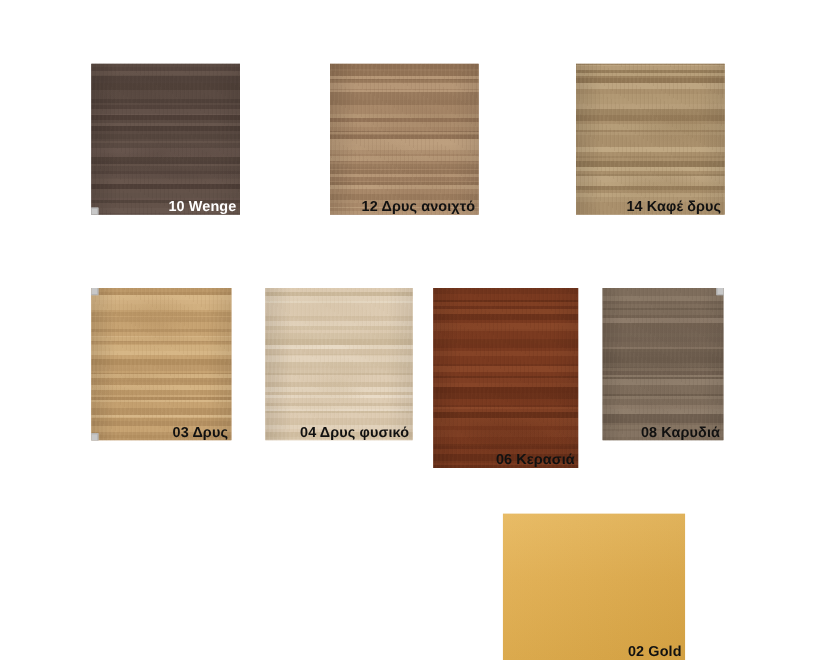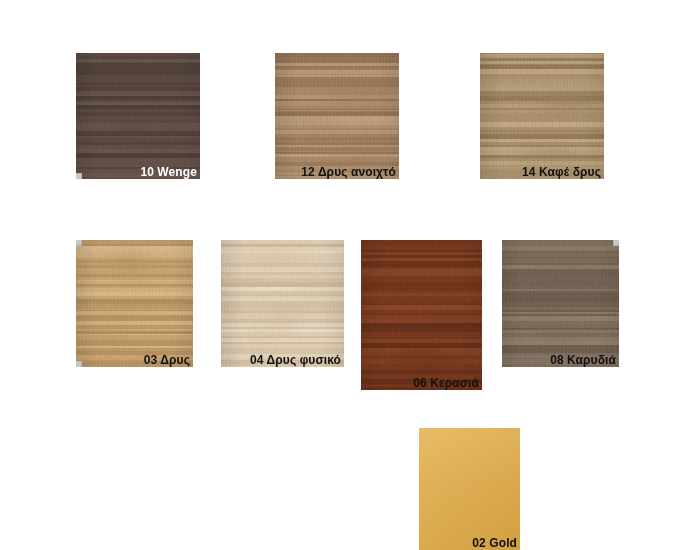--- a/index.html
+++ b/index.html
@@ -99,24 +99,24 @@
     <div class="swatch" style="left: 221px; top: 240px; width: 123px; height: 127px;">
       <div class="swatch-surface" style="background: linear-gradient(rgb(221, 203, 178) 0%, rgb(221, 203, 178) 2.76%, rgb(202, 183, 153) 2.76%, rgb(202, 183, 153) 5.43%, rgb(226, 210, 187) 5.43%, rgb(226, 210, 187) 8.5%, rgb(231, 218, 197) 8.5%, rgb(231, 218, 197) 9.88%, rgb(221, 203, 178) 9.88%, rgb(221, 203, 178) 10.73%, rgb(221, 203, 178) 10.73%, rgb(221, 203, 178) 13.35%, rgb(221, 203, 178) 13.35%, rgb(221, 203, 178) 16.7%, rgb(221, 203, 178) 16.7%, rgb(221, 203, 178) 18.31%, rgb(210, 191, 163) 18.31%, rgb(210, 191, 163) 19.88%, rgb(212, 193, 166) 19.88%, rgb(212, 193, 166) 21.5%, rgb(225, 209, 186) 21.5%, rgb(225, 209, 186) 24.9%, rgb(211, 193, 165) 24.9%, rgb(211, 193, 165) 27.24%, rgb(221, 203, 178) 27.24%, rgb(221, 203, 178) 29.8%, rgb(212, 194, 166) 29.8%, rgb(212, 194, 166) 33.32%, rgb(202, 183, 153) 33.32%, rgb(202, 183, 153) 37.11%, rgb(232, 218, 197) 37.11%, rgb(232, 218, 197) 40.04%, rgb(212, 193, 166) 40.04%, rgb(212, 193, 166) 43.13%, rgb(207, 189, 160) 43.13%, rgb(207, 189, 160) 44.04%, rgb(221, 203, 178) 44.04%, rgb(221, 203, 178) 44.94%, rgb(226, 210, 187) 44.94%, rgb(226, 210, 187) 48.35%, rgb(210, 192, 164) 48.35%, rgb(210, 192, 164) 50.96%, rgb(209, 190, 162) 50.96%, rgb(209, 190, 162) 52.65%, rgb(212, 193, 166) 52.65%, rgb(212, 193, 166) 54.12%, rgb(213, 195, 168) 54.12%, rgb(213, 195, 168) 55.63%, rgb(203, 184, 155) 55.63%, rgb(203, 184, 155) 57.24%, rgb(221, 203, 178) 57.24%, rgb(221, 203, 178) 60.07%, rgb(221, 203, 178) 60.07%, rgb(221, 203, 178) 61.91%, rgb(209, 190, 162) 61.91%, rgb(209, 190, 162) 65.04%, rgb(228, 213, 191) 65.04%, rgb(228, 213, 191) 68.49%, rgb(211, 192, 164) 68.49%, rgb(211, 192, 164) 70.35%, rgb(233, 219, 199) 70.35%, rgb(233, 219, 199) 72.25%, rgb(221, 203, 178) 72.25%, rgb(221, 203, 178) 75.69%, rgb(208, 189, 161) 75.69%, rgb(208, 189, 161) 77.34%, rgb(227, 211, 188) 77.34%, rgb(227, 211, 188) 79.69%, rgb(231, 217, 197) 79.69%, rgb(231, 217, 197) 80.51%, rgb(206, 188, 159) 80.51%, rgb(206, 188, 159) 81.99%, rgb(221, 203, 178) 81.99%, rgb(221, 203, 178) 85.11%, rgb(213, 194, 167) 85.11%, rgb(213, 194, 167) 88.4%, rgb(212, 194, 166) 88.4%, rgb(212, 194, 166) 90%, rgb(225, 209, 186) 90%, rgb(225, 209, 186) 92.58%, rgb(221, 203, 178) 92.58%, rgb(221, 203, 178) 94.57%, rgb(207, 188, 159) 94.57%, rgb(207, 188, 159) 97.48%, rgb(212, 194, 166) 97.48%, rgb(212, 194, 166) 99.29%, rgb(221, 203, 178) 99.29%, rgb(221, 203, 178) 100%) rgb(221, 203, 178);"></div>
       <div class="grain-fine" style="background-image: radial-gradient(39.3% 23% at 79.9% 36.7%, rgba(202, 183, 153, 0.247) 0%, rgba(202, 183, 153, 0) 72%), radial-gradient(49.1% 21.2% at 33.8% 71.4%, rgba(202, 183, 153, 0.24) 0%, rgba(202, 183, 153, 0) 72%), radial-gradient(70% 23.3% at 42.6% 11.6%, rgba(202, 183, 153, 0.267) 0%, rgba(202, 183, 153, 0) 72%), radial-gradient(25.7% 22.3% at 51.2% 61.5%, rgba(202, 183, 153, 0.275) 0%, rgba(202, 183, 153, 0) 72%), radial-gradient(38.6% 11.4% at 18% 32.8%, rgba(202, 183, 153, 0.267) 0%, rgba(202, 183, 153, 0) 72%), repeating-linear-gradient(92deg, rgba(202, 183, 153, 0.16) 0px, rgba(202, 183, 153, 0.16) 0.6px, rgba(236, 224, 205, 0.1) 0.6px, rgba(236, 224, 205, 0.1) 1.8px, rgba(0, 0, 0, 0) 1.8px, rgba(0, 0, 0, 0) 3.4px), linear-gradient(to right, rgba(0, 0, 0, 0.1) 0%, rgba(0, 0, 0, 0) 18%, rgba(0, 0, 0, 0) 82%, rgba(0, 0, 0, 0.07) 100%);"></div>
       <div class="swatch-label" style="color: rgb(17, 17, 17);">04 Δρυς φυσικό</div>
     </div>
     <div class="swatch" style="left: 361px; top: 240px; width: 121px; height: 150px; text-align: right;">
       <div class="swatch-surface" style="background: linear-gradient(rgb(112, 52, 28) 0%, rgb(112, 52, 28) 3.15%, rgb(121, 57, 31) 3.15%, rgb(121, 57, 31) 5.47%, rgb(121, 57, 31) 5.47%, rgb(121, 57, 31) 6.39%, rgb(103, 47, 24) 6.39%, rgb(103, 47, 24) 7.92%, rgb(127, 62, 34) 7.92%, rgb(127, 62, 34) 10.05%, rgb(109, 50, 27) 10.05%, rgb(109, 50, 27) 11.75%, rgb(133, 68, 38) 11.75%, rgb(133, 68, 38) 14.19%, rgb(106, 49, 26) 14.19%, rgb(106, 49, 26) 17.96%, rgb(121, 57, 31) 17.96%, rgb(121, 57, 31) 19.63%, rgb(136, 70, 40) 19.63%, rgb(136, 70, 40) 22.88%, rgb(132, 67, 38) 22.88%, rgb(132, 67, 38) 23.72%, rgb(121, 57, 31) 23.72%, rgb(121, 57, 31) 24.95%, rgb(121, 57, 31) 24.95%, rgb(121, 57, 31) 28.24%, rgb(112, 52, 28) 28.24%, rgb(112, 52, 28) 29.11%, rgb(111, 52, 27) 29.11%, rgb(111, 52, 27) 30.91%, rgb(111, 51, 27) 30.91%, rgb(111, 51, 27) 33.45%, rgb(121, 57, 31) 33.45%, rgb(121, 57, 31) 35.14%, rgb(133, 67, 38) 35.14%, rgb(133, 67, 38) 37.52%, rgb(121, 57, 31) 37.52%, rgb(121, 57, 31) 40.53%, rgb(121, 57, 31) 40.53%, rgb(121, 57, 31) 42.22%, rgb(112, 52, 28) 42.22%, rgb(112, 52, 28) 43.07%, rgb(137, 70, 40) 43.07%, rgb(137, 70, 40) 46.69%, rgb(121, 57, 31) 46.69%, rgb(121, 57, 31) 49.16%, rgb(106, 49, 26) 49.16%, rgb(106, 49, 26) 50.2%, rgb(127, 62, 35) 50.2%, rgb(127, 62, 35) 52.87%, rgb(134, 68, 39) 52.87%, rgb(134, 68, 39) 55.17%, rgb(102, 46, 24) 55.17%, rgb(102, 46, 24) 58.44%, rgb(106, 49, 26) 58.44%, rgb(106, 49, 26) 61.62%, rgb(121, 57, 31) 61.62%, rgb(121, 57, 31) 65.16%, rgb(112, 52, 28) 65.16%, rgb(112, 52, 28) 65.97%, rgb(138, 71, 41) 65.97%, rgb(138, 71, 41) 66.95%, rgb(129, 64, 36) 66.95%, rgb(129, 64, 36) 68.72%, rgb(102, 47, 24) 68.72%, rgb(102, 47, 24) 72.07%, rgb(134, 68, 39) 72.07%, rgb(134, 68, 39) 73.03%, rgb(132, 67, 38) 73.03%, rgb(132, 67, 38) 76.77%, rgb(121, 57, 31) 76.77%, rgb(121, 57, 31) 79.13%, rgb(130, 65, 37) 79.13%, rgb(130, 65, 37) 82.74%, rgb(121, 57, 31) 82.74%, rgb(121, 57, 31) 86.43%, rgb(108, 50, 26) 86.43%, rgb(108, 50, 26) 87.96%, rgb(104, 47, 25) 87.96%, rgb(104, 47, 25) 89.42%, rgb(121, 57, 31) 89.42%, rgb(121, 57, 31) 92.45%, rgb(102, 46, 24) 92.45%, rgb(102, 46, 24) 96.07%, rgb(113, 53, 28) 96.07%, rgb(113, 53, 28) 97.43%, rgb(121, 57, 31) 97.43%, rgb(121, 57, 31) 98.19%, rgb(103, 47, 24) 98.19%, rgb(103, 47, 24) 100%) rgb(121, 57, 31);"></div>
       <div class="grain-fine" style="background-image: radial-gradient(75.1% 13.1% at 62.5% 88.2%, rgba(99, 45, 23, 0.23) 0%, rgba(99, 45, 23, 0) 72%), radial-gradient(76.3% 15.3% at 83.8% 59.2%, rgba(99, 45, 23, 0.267) 0%, rgba(99, 45, 23, 0) 72%), radial-gradient(79.3% 18% at 42.1% 78.5%, rgba(99, 45, 23, 0.275) 0%, rgba(99, 45, 23, 0) 72%), radial-gradient(66.3% 11.4% at 63.2% 80.1%, rgba(99, 45, 23, 0.2) 0%, rgba(99, 45, 23, 0) 72%), radial-gradient(49.7% 15% at 17.9% 18.9%, rgba(99, 45, 23, 0.12) 0%, rgba(99, 45, 23, 0) 72%), repeating-linear-gradient(92deg, rgba(99, 45, 23, 0.16) 0px, rgba(99, 45, 23, 0.16) 0.6px, rgba(141, 74, 43, 0.1) 0.6px, rgba(141, 74, 43, 0.1) 1.8px, rgba(0, 0, 0, 0) 1.8px, rgba(0, 0, 0, 0) 3.4px), linear-gradient(to right, rgba(0, 0, 0, 0.1) 0%, rgba(0, 0, 0, 0) 18%, rgba(0, 0, 0, 0) 82%, rgba(0, 0, 0, 0.07) 100%);"></div>
       <div class="swatch-label" style="color: rgb(17, 17, 17);">06 Κερασιά</div>
     </div>
-    <div class="swatch" style="left: 502px; top: 240px; width: 117px; height: 127px;">
+    <div class="swatch" style="left: 502px; top: 240px; width: 101px; height: 127px;">
       <div class="swatch-surface" style="background: linear-gradient(rgb(125, 108, 91) 0%, rgb(125, 108, 91) 1.5%, rgb(125, 108, 91) 1.5%, rgb(125, 108, 91) 5.09%, rgb(137, 120, 102) 5.09%, rgb(137, 120, 102) 8.36%, rgb(117, 100, 84) 8.36%, rgb(117, 100, 84) 10.57%, rgb(125, 108, 91) 10.57%, rgb(125, 108, 91) 13.14%, rgb(111, 95, 79) 13.14%, rgb(111, 95, 79) 14.31%, rgb(125, 108, 91) 14.31%, rgb(125, 108, 91) 17.8%, rgb(115, 98, 82) 17.8%, rgb(115, 98, 82) 19.42%, rgb(143, 125, 108) 19.42%, rgb(143, 125, 108) 22.86%, rgb(114, 97, 81) 22.86%, rgb(114, 97, 81) 25.96%, rgb(114, 97, 82) 25.96%, rgb(114, 97, 82) 29.24%, rgb(116, 100, 84) 29.24%, rgb(116, 100, 84) 32.1%, rgb(114, 97, 82) 32.1%, rgb(114, 97, 82) 35.64%, rgb(118, 101, 85) 35.64%, rgb(118, 101, 85) 38.53%, rgb(134, 116, 99) 38.53%, rgb(134, 116, 99) 40.28%, rgb(111, 95, 79) 40.28%, rgb(111, 95, 79) 41.79%, rgb(108, 92, 77) 41.79%, rgb(108, 92, 77) 45.27%, rgb(106, 90, 75) 45.27%, rgb(106, 90, 75) 48.95%, rgb(115, 99, 83) 48.95%, rgb(115, 99, 83) 51.62%, rgb(109, 93, 78) 51.62%, rgb(109, 93, 78) 52.48%, rgb(125, 108, 91) 52.48%, rgb(125, 108, 91) 54.78%, rgb(111, 94, 79) 54.78%, rgb(111, 94, 79) 56.93%, rgb(140, 123, 105) 56.93%, rgb(140, 123, 105) 58.1%, rgb(111, 95, 79) 58.1%, rgb(111, 95, 79) 59.93%, rgb(144, 127, 109) 59.93%, rgb(144, 127, 109) 63.39%, rgb(125, 108, 91) 63.39%, rgb(125, 108, 91) 65.91%, rgb(125, 108, 91) 65.91%, rgb(125, 108, 91) 68.4%, rgb(125, 108, 91) 68.4%, rgb(125, 108, 91) 69.37%, rgb(110, 94, 78) 69.37%, rgb(110, 94, 78) 70.8%, rgb(137, 120, 102) 70.8%, rgb(137, 120, 102) 73.13%, rgb(125, 108, 91) 73.13%, rgb(125, 108, 91) 76.72%, rgb(141, 123, 105) 76.72%, rgb(141, 123, 105) 79.55%, rgb(144, 127, 109) 79.55%, rgb(144, 127, 109) 82.4%, rgb(110, 94, 79) 82.4%, rgb(110, 94, 79) 85.64%, rgb(109, 93, 78) 85.64%, rgb(109, 93, 78) 88.59%, rgb(125, 108, 91) 88.59%, rgb(125, 108, 91) 90.19%, rgb(133, 116, 98) 90.19%, rgb(133, 116, 98) 92.69%, rgb(125, 108, 91) 92.69%, rgb(125, 108, 91) 94.07%, rgb(132, 115, 98) 94.07%, rgb(132, 115, 98) 97.63%, rgb(125, 108, 91) 97.63%, rgb(125, 108, 91) 99.76%, rgb(125, 108, 91) 99.76%, rgb(125, 108, 91) 100%) rgb(125, 108, 91);"></div>
       <div class="grain-fine" style="background-image: radial-gradient(69.1% 20.7% at 59.4% 24.9%, rgba(106, 90, 75, 0.208) 0%, rgba(106, 90, 75, 0) 72%), radial-gradient(76.7% 28.6% at 69.4% 39.6%, rgba(106, 90, 75, 0.153) 0%, rgba(106, 90, 75, 0) 72%), radial-gradient(62.7% 11.1% at 77.2% 75.2%, rgba(106, 90, 75, 0.133) 0%, rgba(106, 90, 75, 0) 72%), radial-gradient(67.1% 20.4% at 37.2% 54.4%, rgba(106, 90, 75, 0.18) 0%, rgba(106, 90, 75, 0) 72%), radial-gradient(38.5% 16.7% at 40.4% 75.3%, rgba(106, 90, 75, 0.14) 0%, rgba(106, 90, 75, 0) 72%), repeating-linear-gradient(92deg, rgba(106, 90, 75, 0.16) 0px, rgba(106, 90, 75, 0.16) 0.6px, rgba(152, 134, 116, 0.1) 0.6px, rgba(152, 134, 116, 0.1) 1.8px, rgba(0, 0, 0, 0) 1.8px, rgba(0, 0, 0, 0) 3.4px), linear-gradient(to right, rgba(0, 0, 0, 0.1) 0%, rgba(0, 0, 0, 0) 18%, rgba(0, 0, 0, 0) 82%, rgba(0, 0, 0, 0.07) 100%);"></div>
       <div class="swatch-label" style="color: rgb(17, 17, 17);">08 Καρυδιά</div>
       <div class="handle tr"></div>
     </div>
-    <div class="swatch" style="left: 419px; top: 428px; width: 101px; height: 122px;">
+    <div class="swatch" style="left: 419px; top: 428px; width: 152px; height: 122px;">
       <div class="swatch-surface" style="background: linear-gradient(rgb(231, 184, 94) 0%, rgb(224, 173, 79) 45%, rgb(217, 165, 68) 100%) rgb(224, 173, 79);"></div>
       <div class="grain-fine" style="background-image: linear-gradient(to right, rgba(255, 255, 255, 0.05) 0%, rgba(0, 0, 0, 0.03) 100%);"></div>
       <div class="swatch-label" style="color: rgb(17, 17, 17);">02 Gold</div>
     </div>
   </div>
 
 </body></html>

